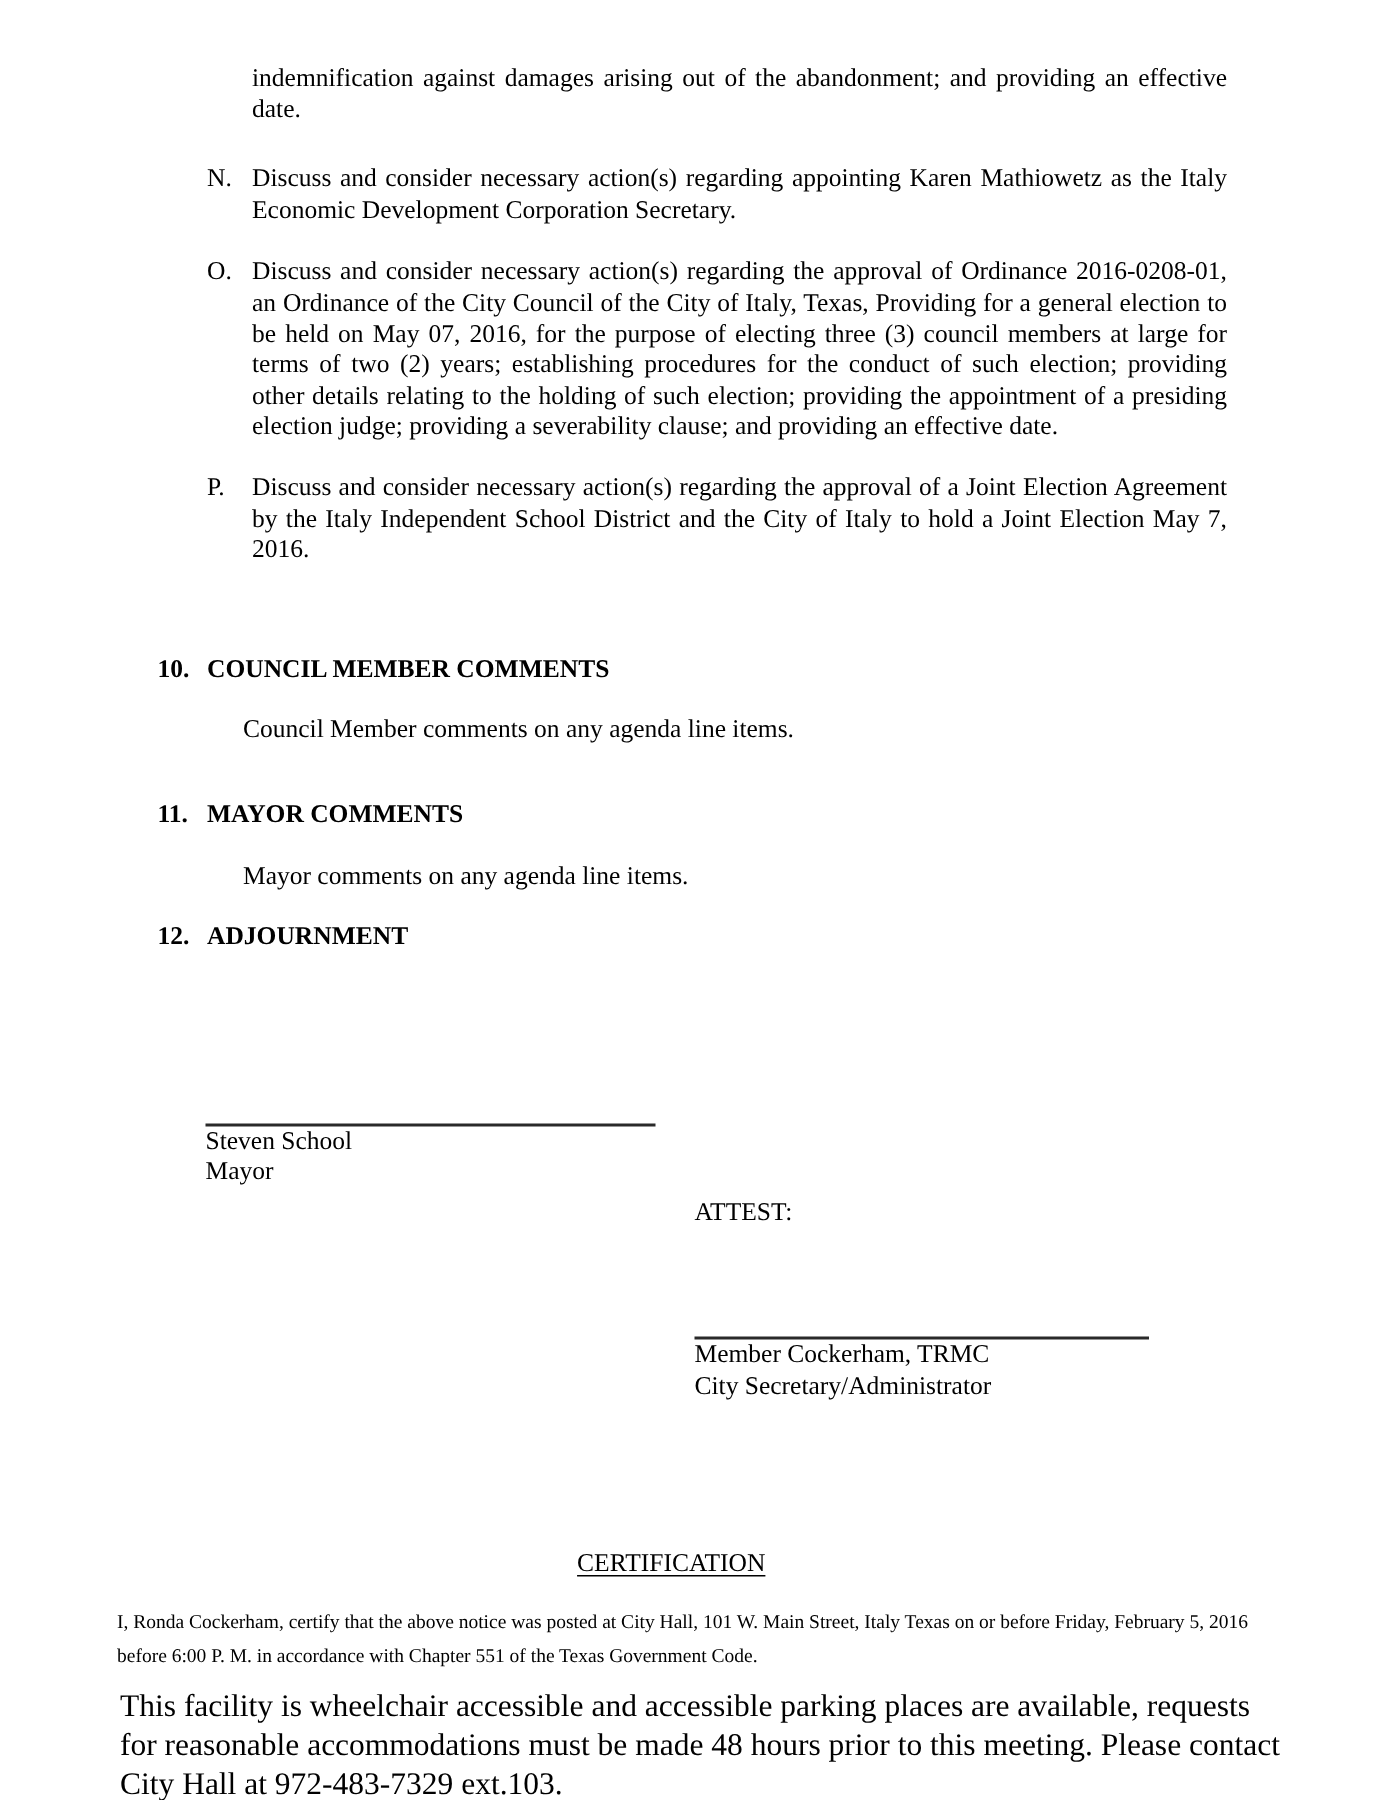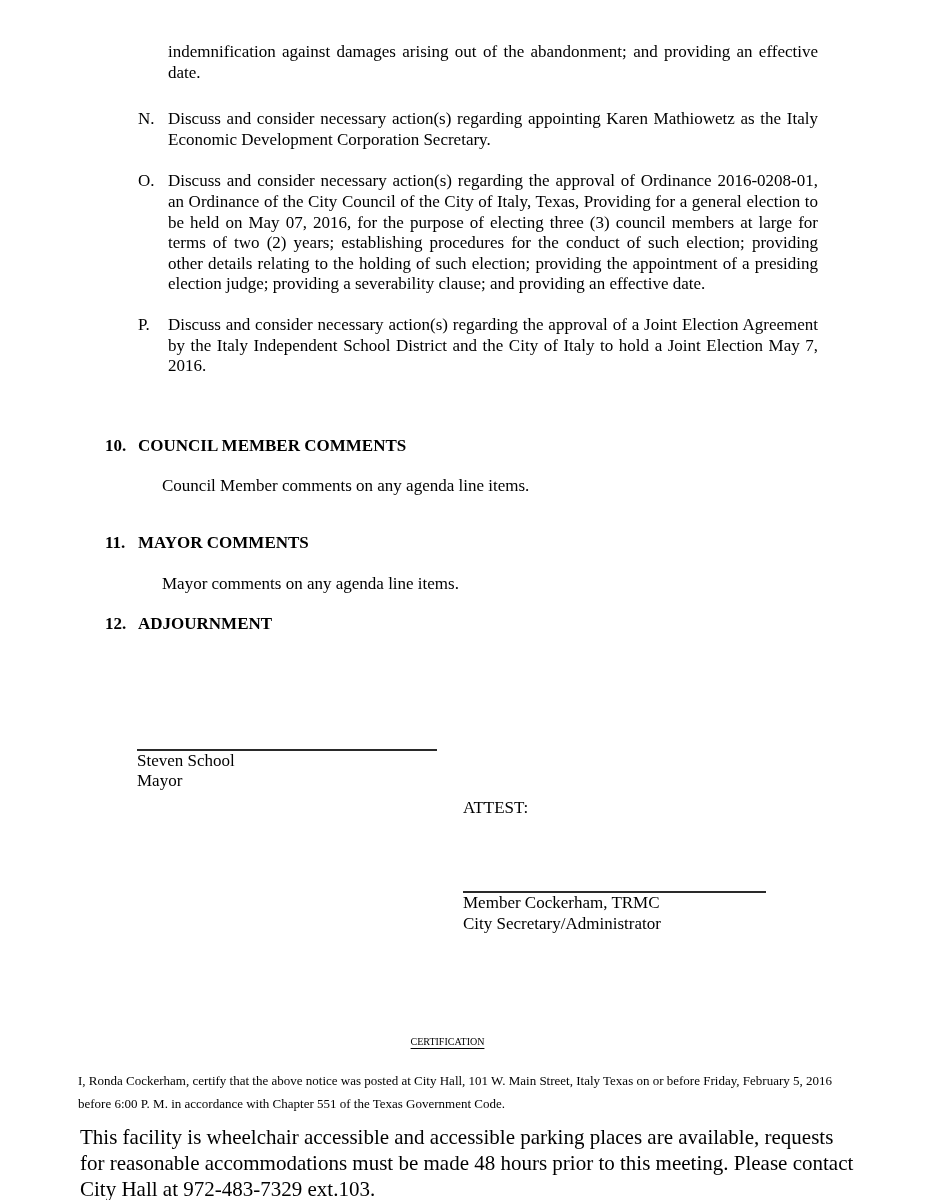--- a/index.html
+++ b/index.html
@@ -85,21 +85,21 @@
   .attest {
     margin-top: 6px;
     margin-left: 463px;
   }
 
   
   .cert-heading-wrap {
     margin-top: 98px;
     text-align: center;
     padding-right: 32px;
-    font-size: 10px;
+    font-size: 17px;
     line-height: 18px;
   }
   .cert-heading {
     text-decoration: underline;
     text-underline-offset: 3px;
   }
   .cert-par {
     margin: 18px 66px 0 78px;
     font-size: 13px;
     line-height: 23px;

